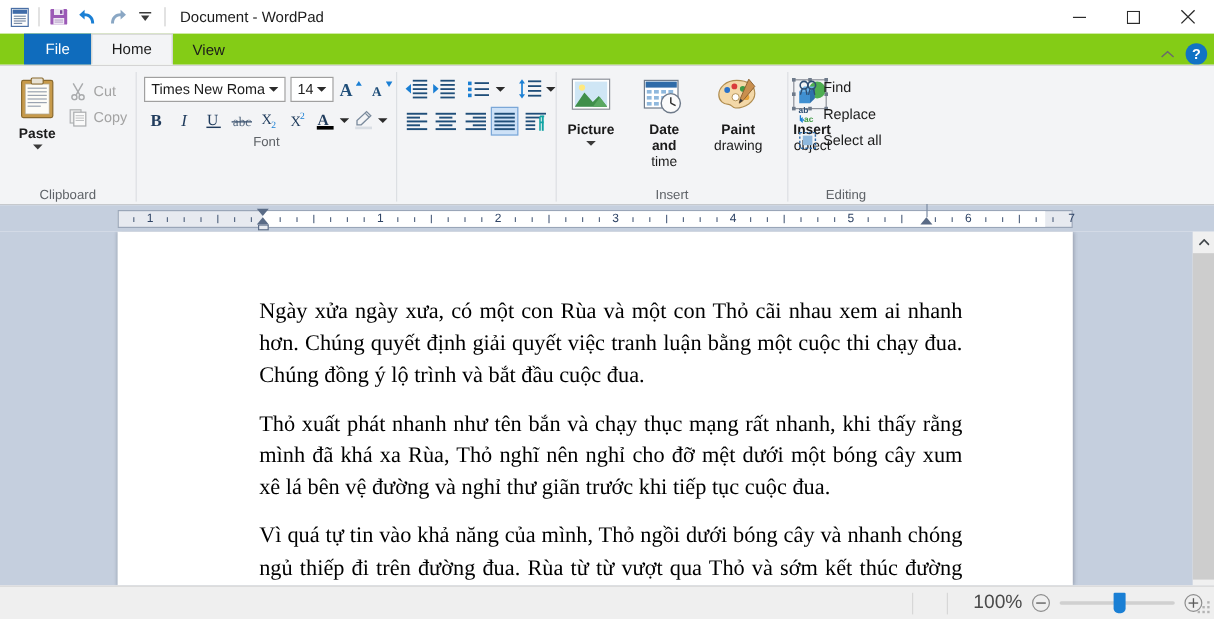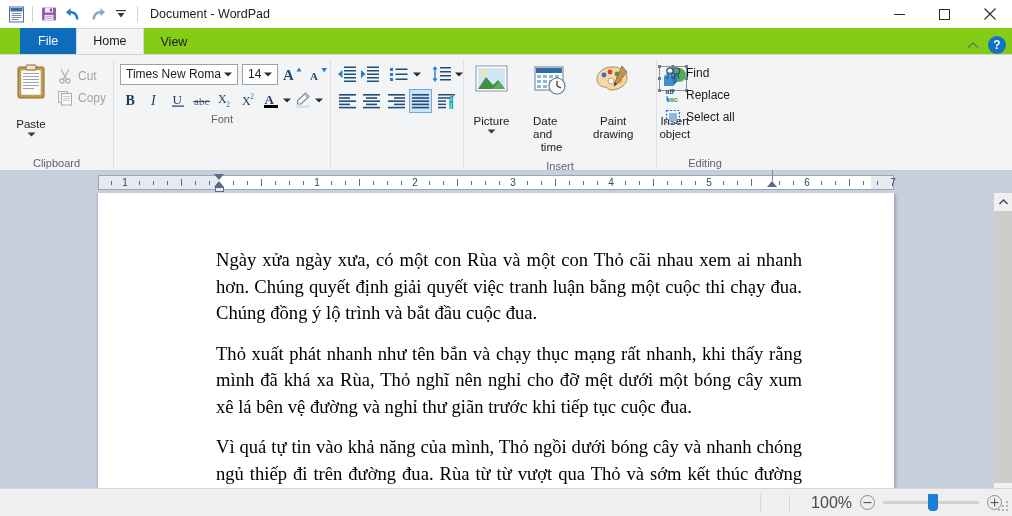--- a/index.html
+++ b/index.html
@@ -76,21 +76,21 @@
     height: 16px; text-align: center; font-size: 11px; color: #5f6368;
     line-height: 16px; font-family: "Liberation Sans", sans-serif;
   }
   .group-sep { width: 1px; background: #dcdfe3; height: 108px; align-self: center; margin-top: 2px; }
 
   
   .bigbtn {
     display: flex; flex-direction: column; align-items: center;
     width: 56px; padding: 3px 2px; cursor: default; border: 1px solid transparent;
   }
-  .bigbtn .lbl { font-size: 11.5px; color: #1b1b1b; line-height: 13px; text-align: left; margin-top: 18px; }
+  .bigbtn .lbl { font-size: 11.5px; color: #1b1b1b; line-height: 13px; text-align: center; margin-top: 6px; font-weight: bold; }
   .bigbtn .lbl2 { font-size: 11.5px; color: #1b1b1b; line-height: 13px; text-align: center; }
   .dropcaret { margin-top: 1px; }
 
   
   .smallcol { display: flex; flex-direction: column; gap: 1px; padding-top: 5px; }
   .smallbtn {
     display: flex; align-items: center; gap: 5px; padding: 2px 6px 2px 3px;
     cursor: default; border: 1px solid transparent; height: 21px;
   }
   .smallbtn .lbl { font-size: 12px; color: #1b1b1b; white-space: nowrap; }

